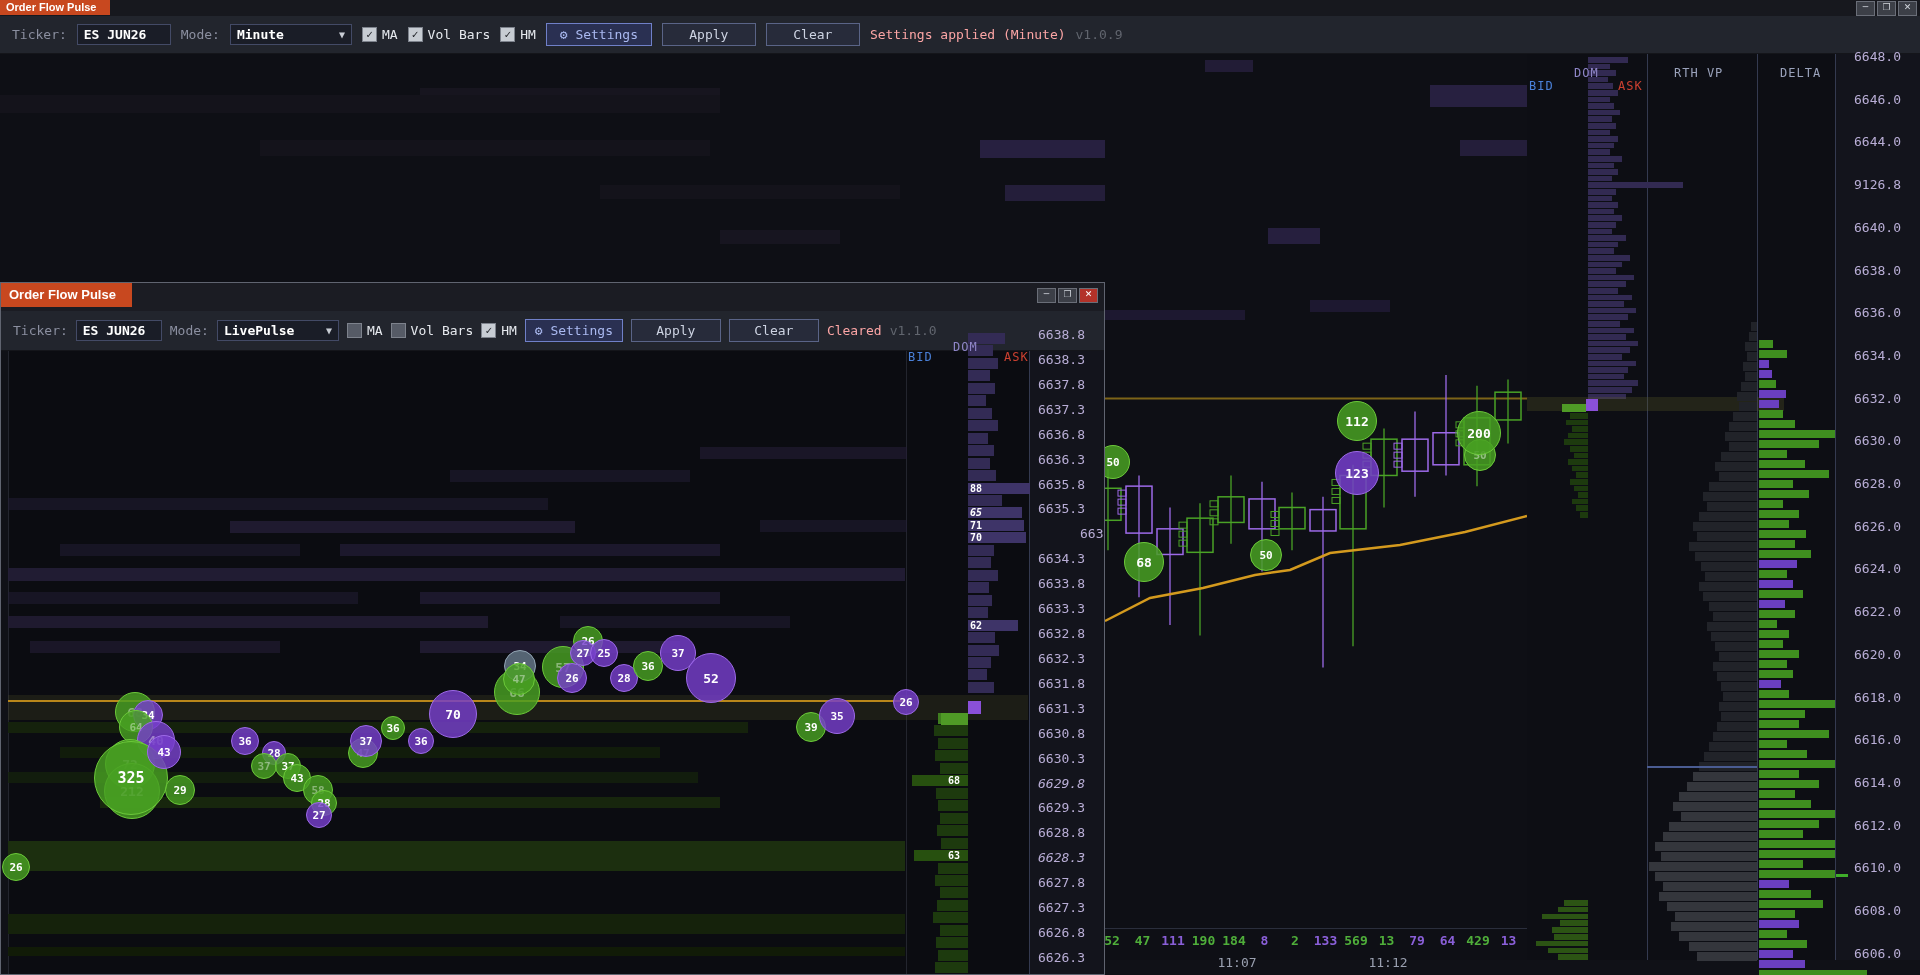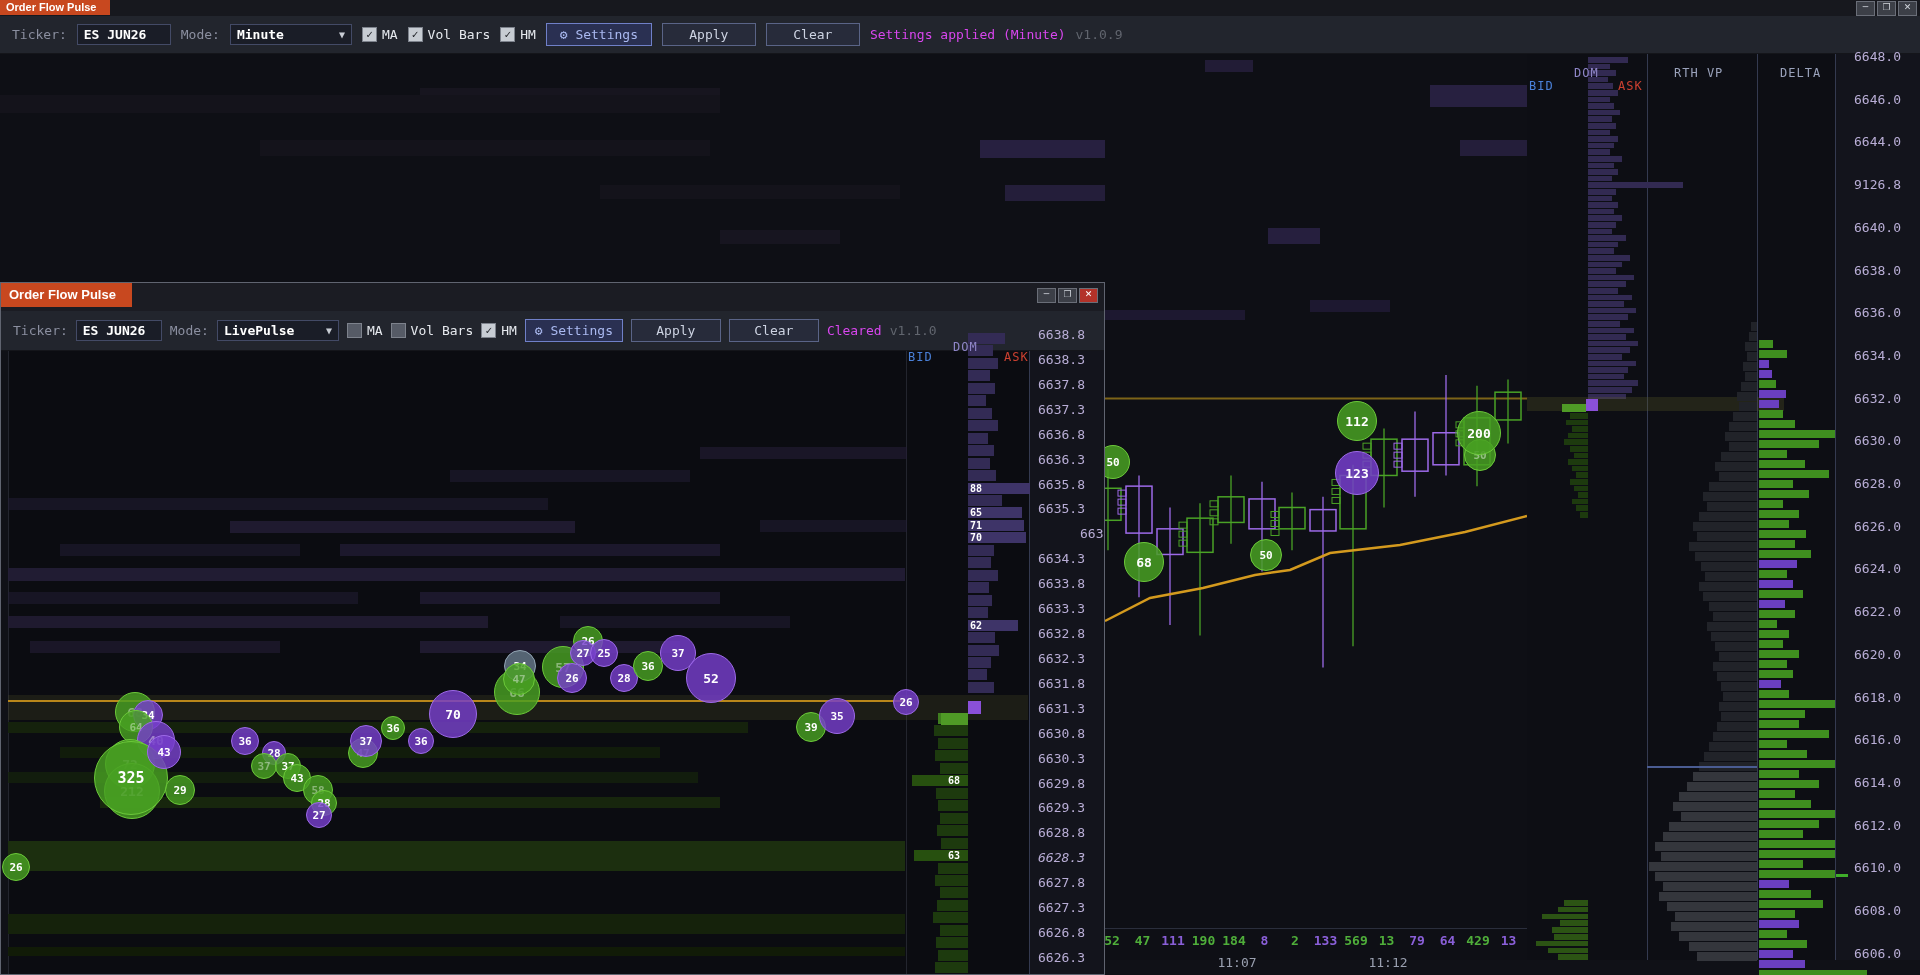--- a/index.html
+++ b/index.html
@@ -23,21 +23,21 @@
   .tb-select{background:#1a1d27;border:1px solid #434a66;color:#fff;font-weight:bold;
              padding:2px 6px;width:108px;display:flex;justify-content:space-between;align-items:center;}
   .tb-select .car{font-size:10px;color:#c8ccd4;}
   .chk{display:flex;align-items:center;gap:5px;color:#e6e9ee;}
   .chkbox{width:13px;height:13px;background:#565b66;border:1px solid #7d828c;color:#1a1c22;
           font-size:11px;line-height:13px;text-align:center;font-weight:bold;}
   .chkbox.on{background:#c7ccd3;}
   .tb-btn{background:#272b3a;border:1px solid #5a6487;color:#cdd3e2;font-family:inherit;
           font-size:13px;padding:3px 0;width:92px;text-align:center;}
   .tb-btn.settings{background:#2a3052;border:1px solid #7080c8;color:#aab9f0;width:104px;}
-  .status-ok{color:#d946ef;}
+  .status-ok{color:#fca5a5;}
   .version{color:#61656e;}
   
   .colhdr{font-size:12px;letter-spacing:1px;}
   .axis-label{position:absolute;font-size:13px;color:#b9aed6;white-space:nowrap;}
   .bar-lbl{position:absolute;color:#fff;font-size:10px;font-weight:bold;line-height:11px;}
   .bubble{position:absolute;border-radius:50%;display:flex;align-items:center;justify-content:center;
           font-weight:bold;color:#fff;box-sizing:border-box;}
   .footer-num{position:absolute;font-size:13px;font-weight:bold;transform:translateX(-50%);}
   .time-lbl{position:absolute;font-size:13px;color:#9aa0b0;transform:translateX(-50%);}
   .gridcols{background-image:repeating-linear-gradient(90deg,transparent 0px,transparent 60px,rgba(170,170,210,0.045) 60px,rgba(170,170,210,0.045) 61px);}
@@ -514,21 +514,21 @@
       <div class="abs" style="left: 968px; top: 125.76px; width: 24px; height: 11px; background: rgb(51, 43, 85);"></div>
       <div class="abs" style="left: 968px; top: 138.22px; width: 30px; height: 11px; background: rgb(51, 43, 85);"></div>
       <div class="abs" style="left: 968px; top: 150.68px; width: 20px; height: 11px; background: rgb(51, 43, 85);"></div>
       <div class="abs" style="left: 968px; top: 163.14px; width: 26px; height: 11px; background: rgb(51, 43, 85);"></div>
       <div class="abs" style="left: 968px; top: 175.6px; width: 22px; height: 11px; background: rgb(51, 43, 85);"></div>
       <div class="abs" style="left: 968px; top: 188.06px; width: 28px; height: 11px; background: rgb(51, 43, 85);"></div>
       <div class="abs" style="left: 968px; top: 200.52px; width: 62px; height: 11px; background: rgb(62, 52, 104);"></div>
       <div class="bar-lbl" style="left: 970px; top: 200.52px;">88</div>
       <div class="abs" style="left: 968px; top: 212.98px; width: 34px; height: 11px; background: rgb(51, 43, 85);"></div>
       <div class="abs" style="left: 968px; top: 225.44px; width: 54px; height: 11px; background: rgb(62, 52, 104);"></div>
-      <div class="bar-lbl" style="left: 970px; top: 225.44px;">65</div>
+      <div class="bar-lbl" style="left: 970px; top: 225.44px; font-style: italic;">65</div>
       <div class="abs" style="left: 968px; top: 237.9px; width: 56px; height: 11px; background: rgb(62, 52, 104);"></div>
       <div class="bar-lbl" style="left: 970px; top: 237.9px;">71</div>
       <div class="abs" style="left: 968px; top: 250.36px; width: 58px; height: 11px; background: rgb(62, 52, 104);"></div>
       <div class="bar-lbl" style="left: 970px; top: 250.36px;">70</div>
       <div class="abs" style="left: 968px; top: 262.82px; width: 26px; height: 11px; background: rgb(51, 43, 85);"></div>
       <div class="abs" style="left: 968px; top: 275.28px; width: 23px; height: 11px; background: rgb(51, 43, 85);"></div>
       <div class="abs" style="left: 968px; top: 287.74px; width: 30px; height: 11px; background: rgb(51, 43, 85);"></div>
       <div class="abs" style="left: 968px; top: 300.2px; width: 21px; height: 11px; background: rgb(51, 43, 85);"></div>
       <div class="abs" style="left: 968px; top: 312.66px; width: 24px; height: 11px; background: rgb(51, 43, 85);"></div>
       <div class="abs" style="left: 968px; top: 325.12px; width: 20px; height: 11px; background: rgb(51, 43, 85);"></div>
@@ -575,21 +575,21 @@
       <div class="axis-label" style="left: 1080px; top: 244.36px;">6634.8</div>
       <div class="axis-label" style="left: 1038px; top: 269.28px;">6634.3</div>
       <div class="axis-label" style="left: 1038px; top: 294.2px;">6633.8</div>
       <div class="axis-label" style="left: 1038px; top: 319.12px;">6633.3</div>
       <div class="axis-label" style="left: 1038px; top: 344.04px;">6632.8</div>
       <div class="axis-label" style="left: 1038px; top: 368.96px;">6632.3</div>
       <div class="axis-label" style="left: 1038px; top: 393.88px;">6631.8</div>
       <div class="axis-label" style="left: 1038px; top: 418.8px;">6631.3</div>
       <div class="axis-label" style="left: 1038px; top: 443.72px;">6630.8</div>
       <div class="axis-label" style="left: 1038px; top: 468.64px;">6630.3</div>
-      <div class="axis-label" style="left: 1038px; top: 493.56px;">6629.8</div>
+      <div class="axis-label" style="left: 1038px; top: 493.56px; font-style: italic;">6629.8</div>
       <div class="axis-label" style="left: 1038px; top: 518.48px;">6629.3</div>
       <div class="axis-label" style="left: 1038px; top: 543.4px;">6628.8</div>
       <div class="axis-label" style="left: 1038px; top: 568.32px; font-style: italic;">6628.3</div>
       <div class="axis-label" style="left: 1038px; top: 593.24px;">6627.8</div>
       <div class="axis-label" style="left: 1038px; top: 618.16px;">6627.3</div>
       <div class="axis-label" style="left: 1038px; top: 643.08px;">6626.8</div>
       <div class="axis-label" style="left: 1038px; top: 668px;">6626.3</div>
       <div class="bubble" style="left: 2px; top: 571px; width: 28px; height: 28px; background: rgba(72, 160, 34, 0.82); border: 1.5px solid rgb(108, 201, 58); font-size: 11px;">26</div>
       <div class="bubble" style="left: 115px; top: 410px; width: 40px; height: 40px; background: rgba(72, 160, 34, 0.82); border: 1.5px solid rgb(108, 201, 58); font-size: 13px; color: rgba(255, 255, 255, 0.4);">68</div>
       <div class="bubble" style="left: 133px; top: 418px; width: 30px; height: 30px; background: rgba(118, 62, 204, 0.82); border: 1.5px solid rgb(157, 106, 232); font-size: 11px;">34</div>

